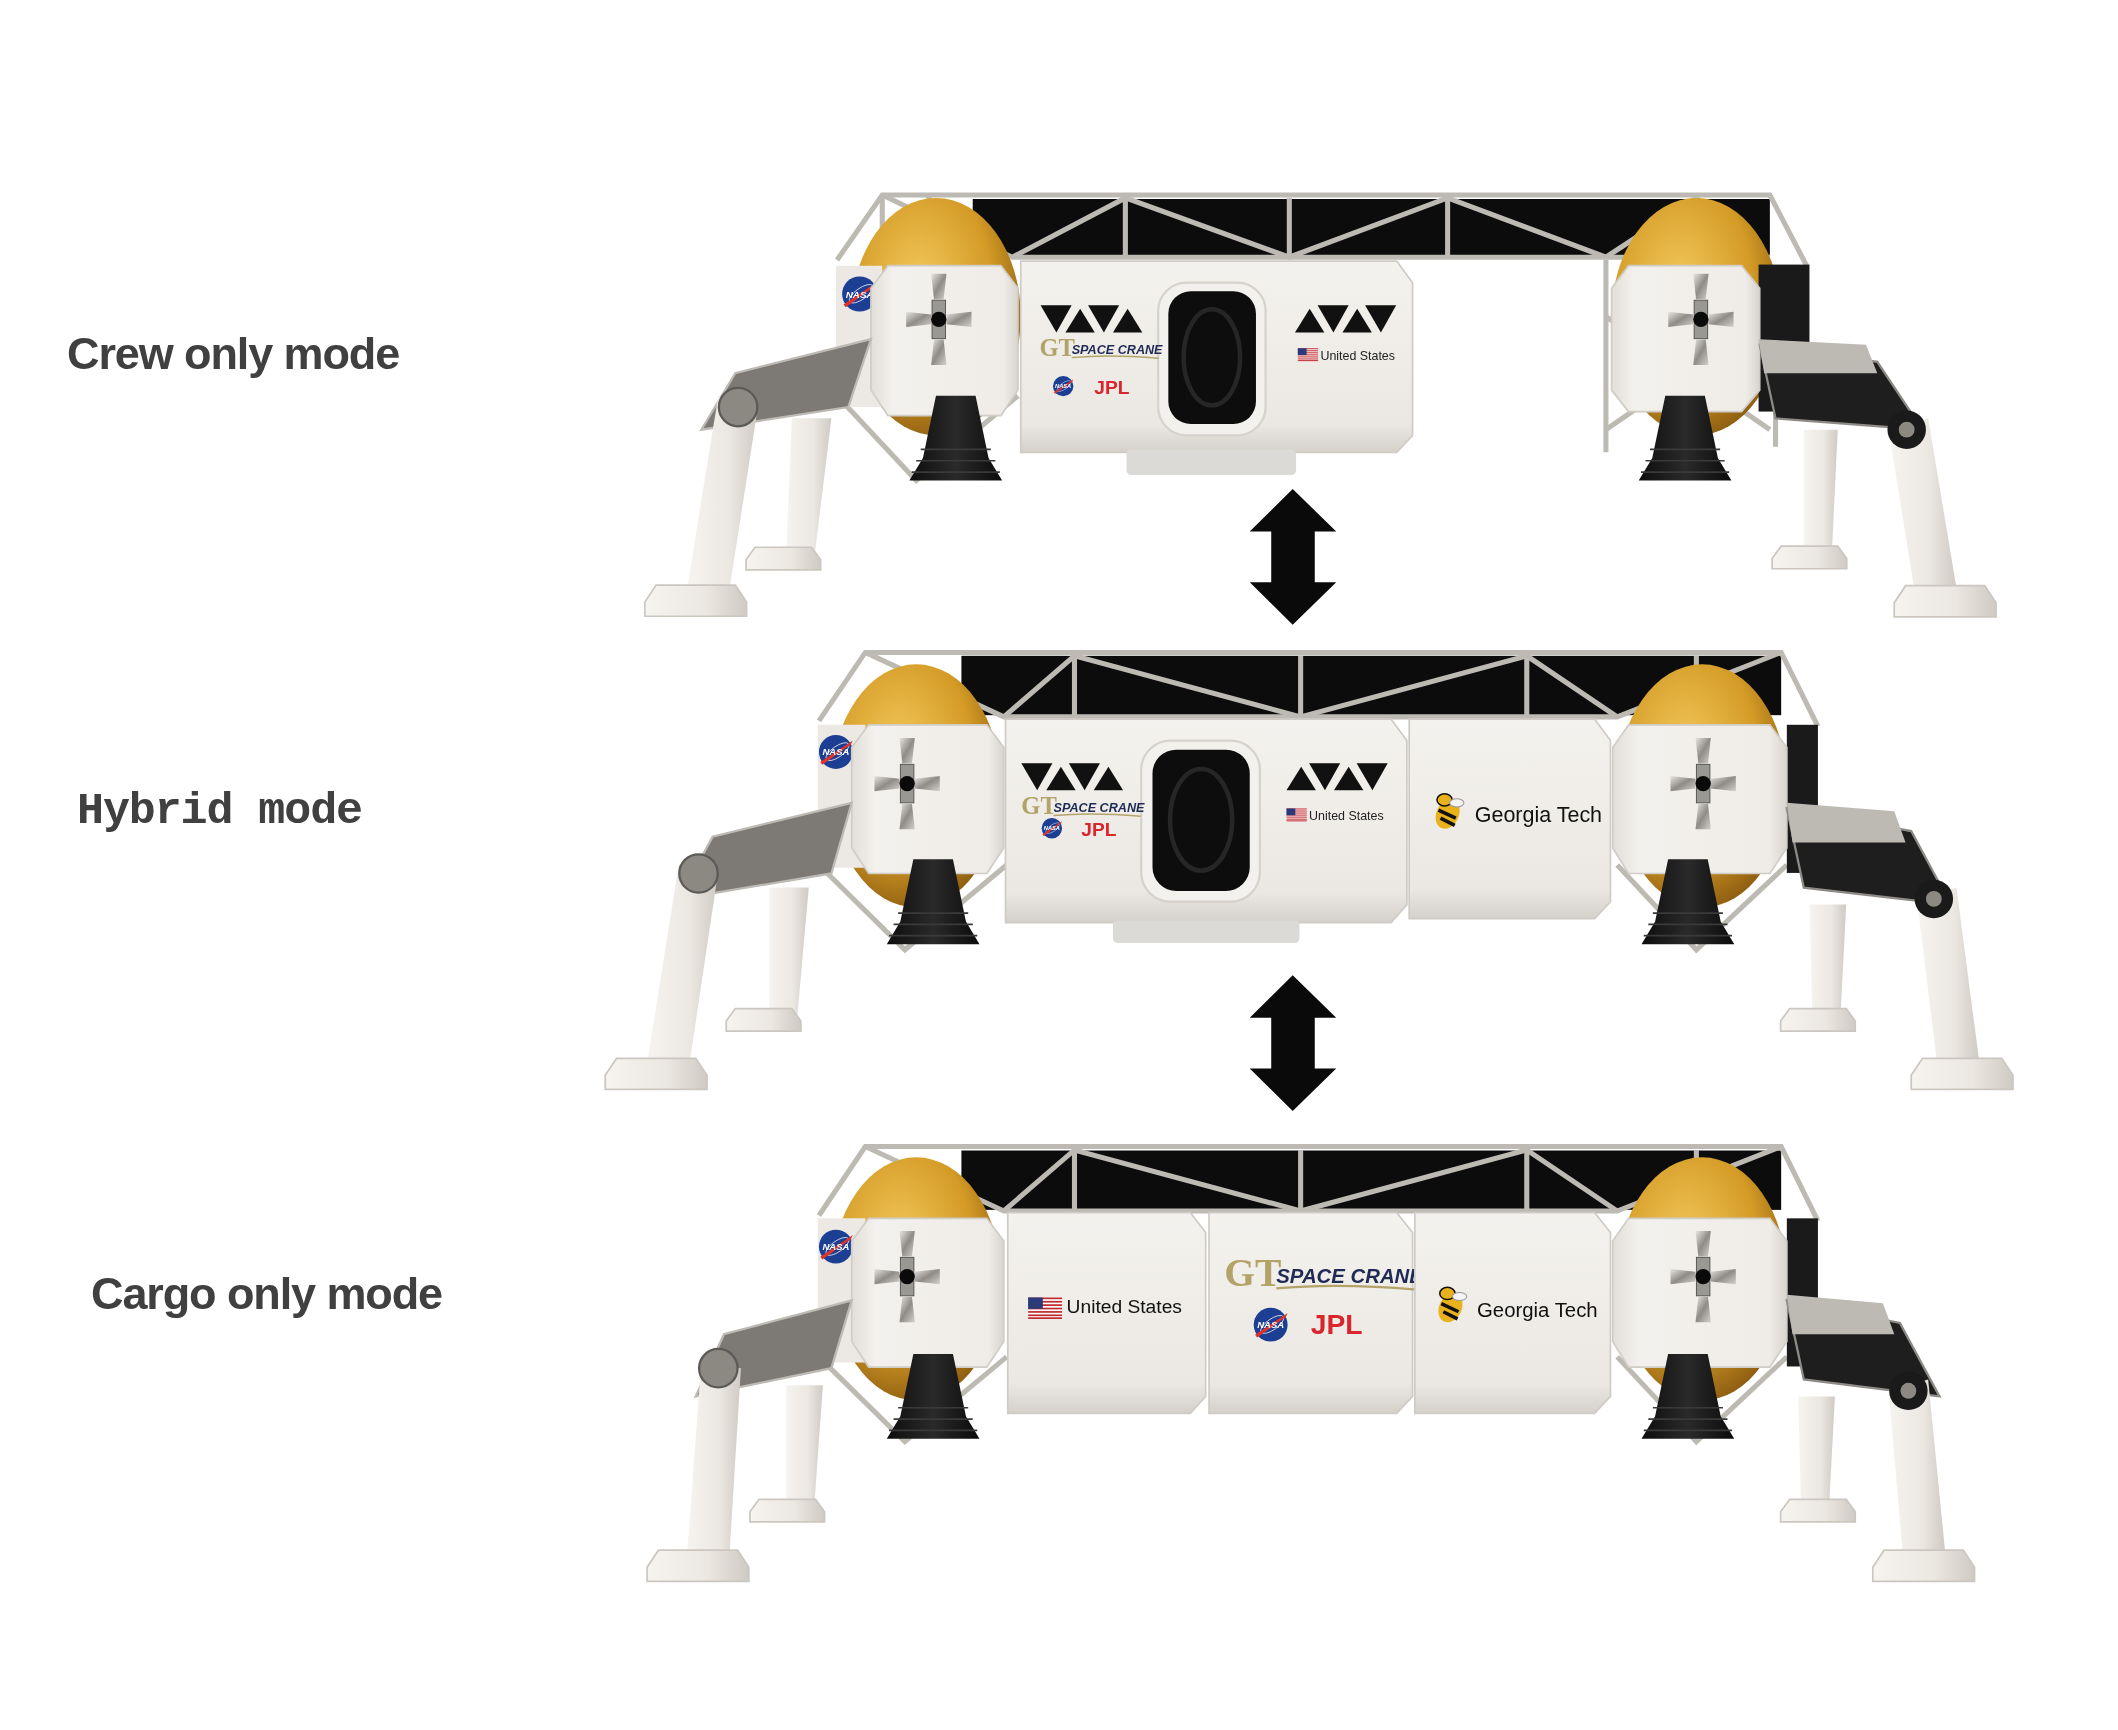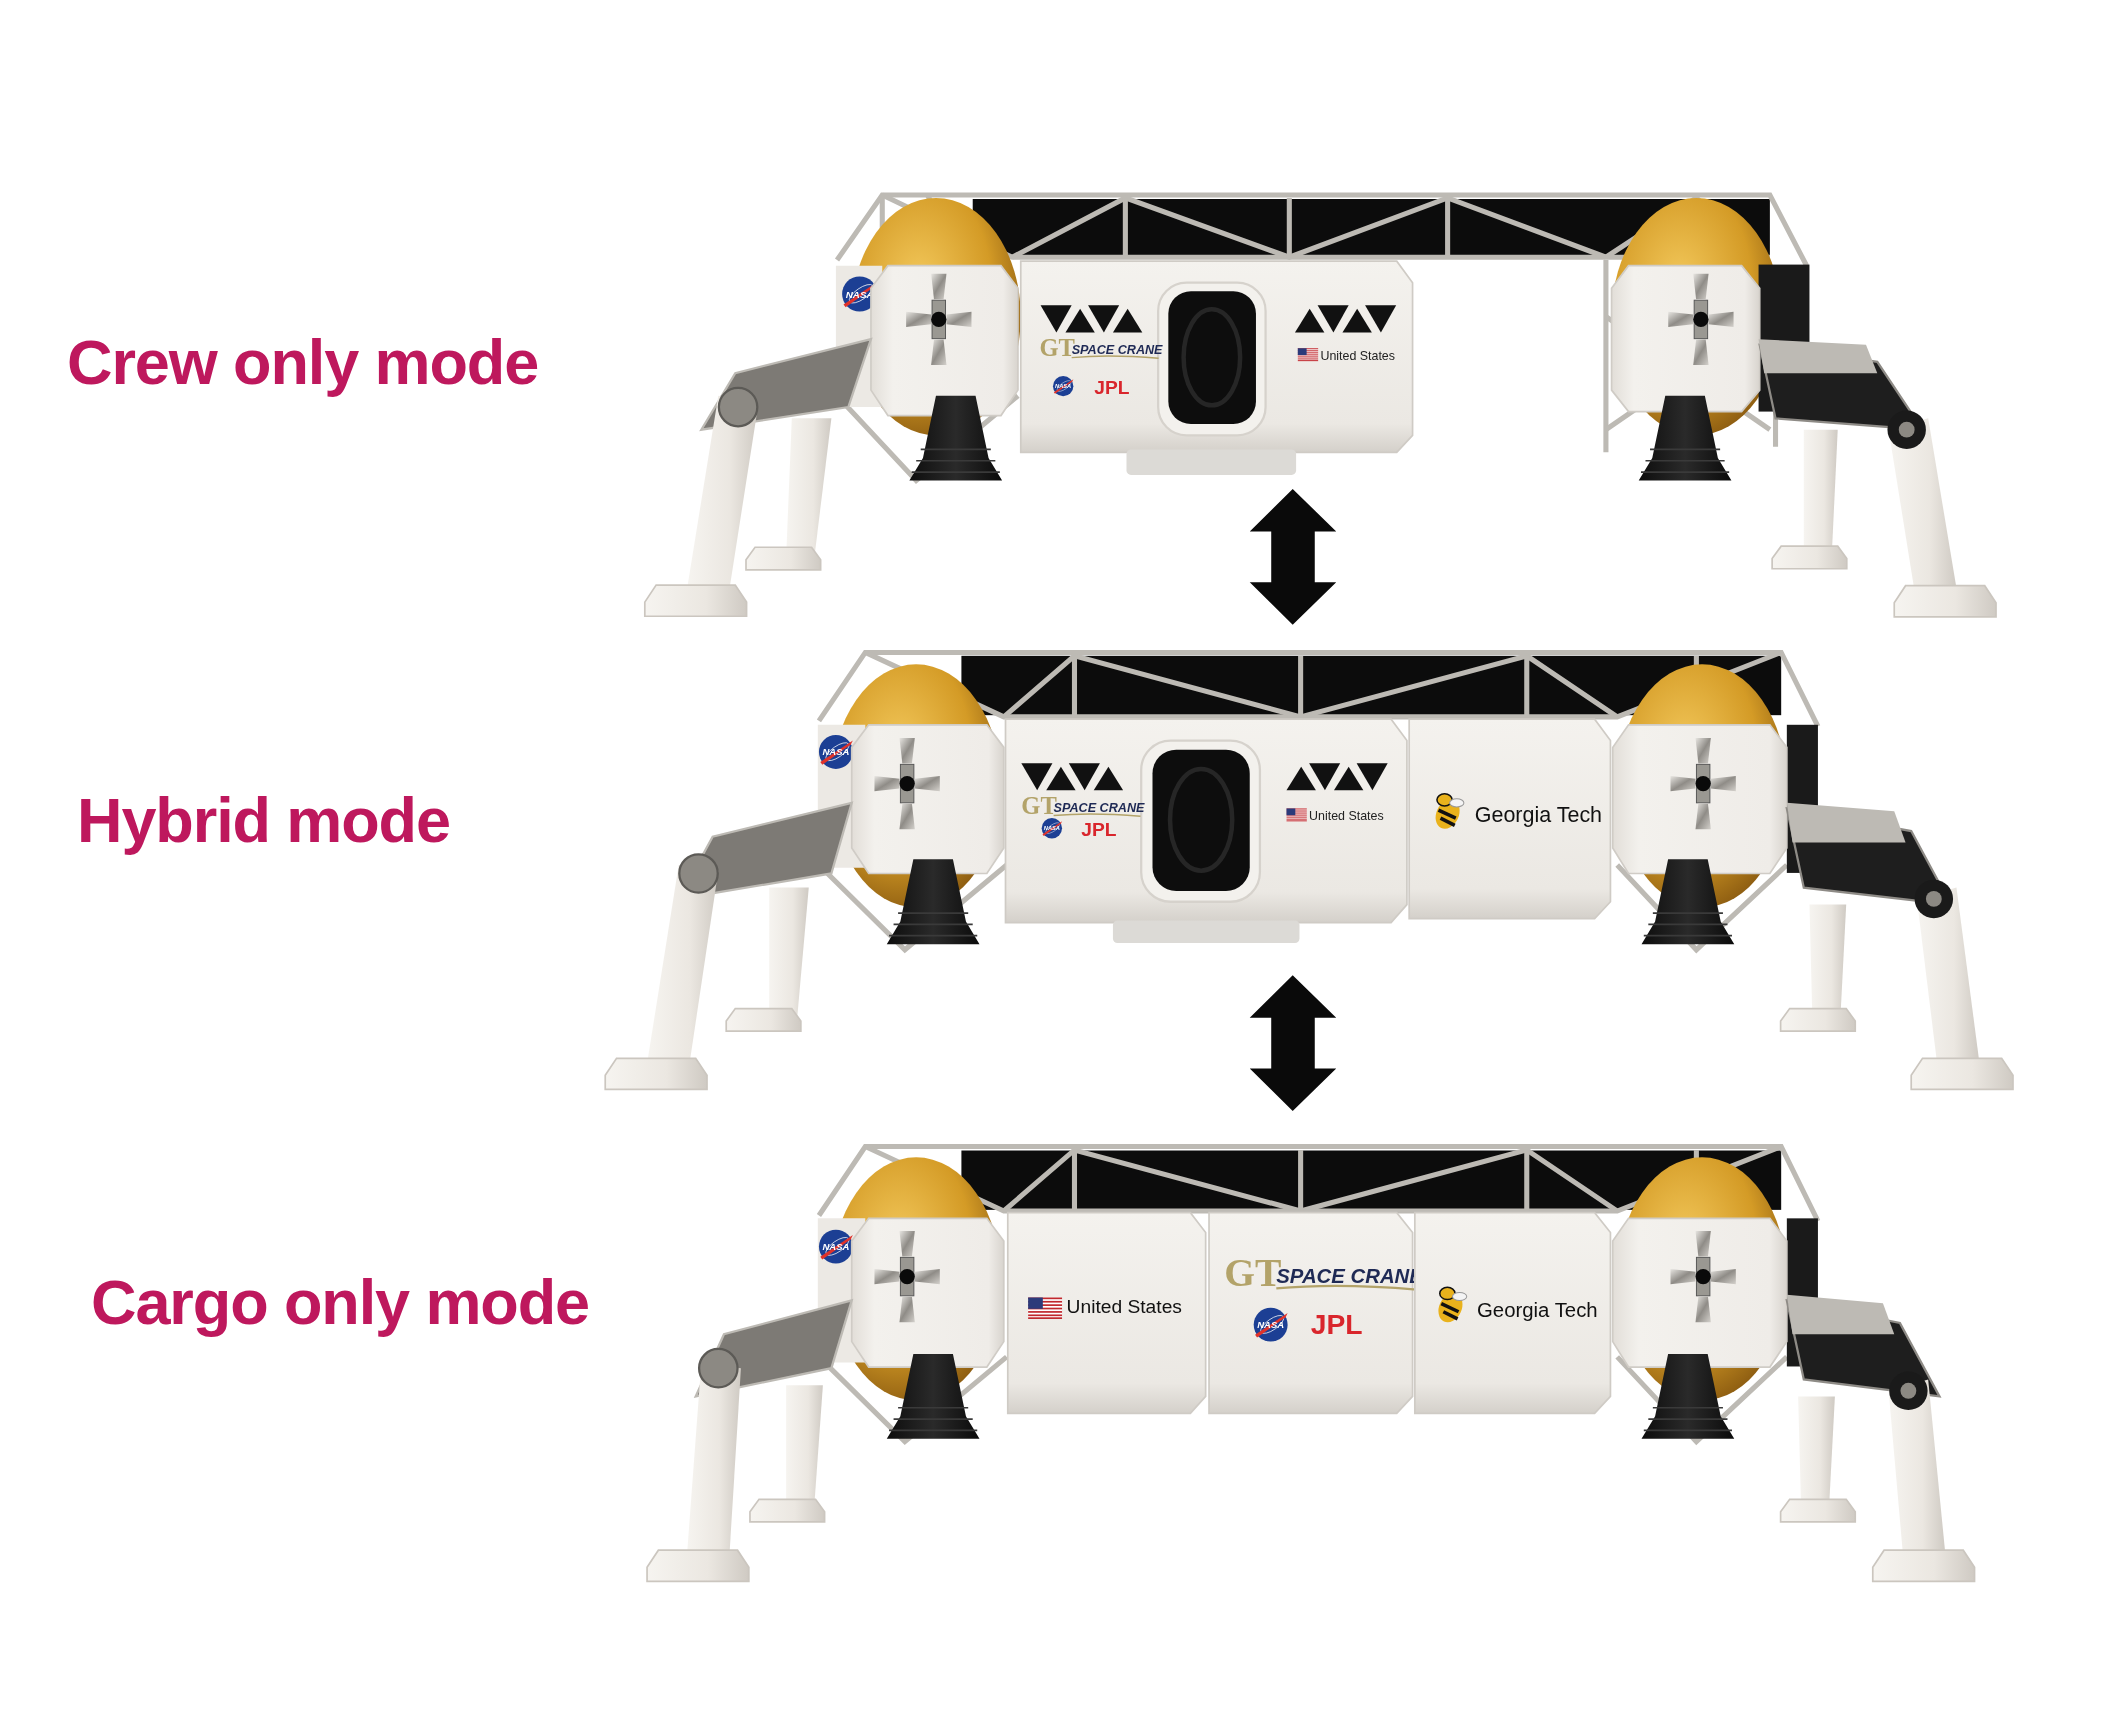--- a/index.html
+++ b/index.html
@@ -1,21 +1,21 @@
 <!DOCTYPE html>
 <html style="font-size:9px"><head>
 <meta charset="utf-8">
 <style>
   html, body { margin: 0; padding: 0; background: #ffffff; }
   body { width: 2119px; height: 1730px; position: relative; overflow: hidden;
          font-family: "Liberation Sans", "DejaVu Sans", sans-serif; }
-  .mode-label { position: absolute; font-weight: bold; font-size: 63px; color: #be185d;
+  .mode-label { position: absolute; font-weight: bold; font-size: 45px; color: #404040;
                 letter-spacing: -1.1px; white-space: nowrap; line-height: 1; }
   #lbl-crew   { left: 67px; top: 331px; }
-  #lbl-hybrid { left: 77px; top: 789px; }
+  #lbl-hybrid { left: 77px; top: 789px; font-family: Liberation Mono, monospace; }
   #lbl-cargo  { left: 91px; top: 1271px; }
   svg#art { position: absolute; left: 0; top: 0; }
   .sans { font-family: "Liberation Sans", "DejaVu Sans", sans-serif; }
   .gt-txt { font-family: "Liberation Sans", sans-serif; font-style: italic; font-weight: bold; }
 </style>
 </head>
 <body>
 
 <div class="mode-label" id="lbl-crew">Crew only mode</div>
 <div class="mode-label" id="lbl-hybrid">Hybrid mode</div>

